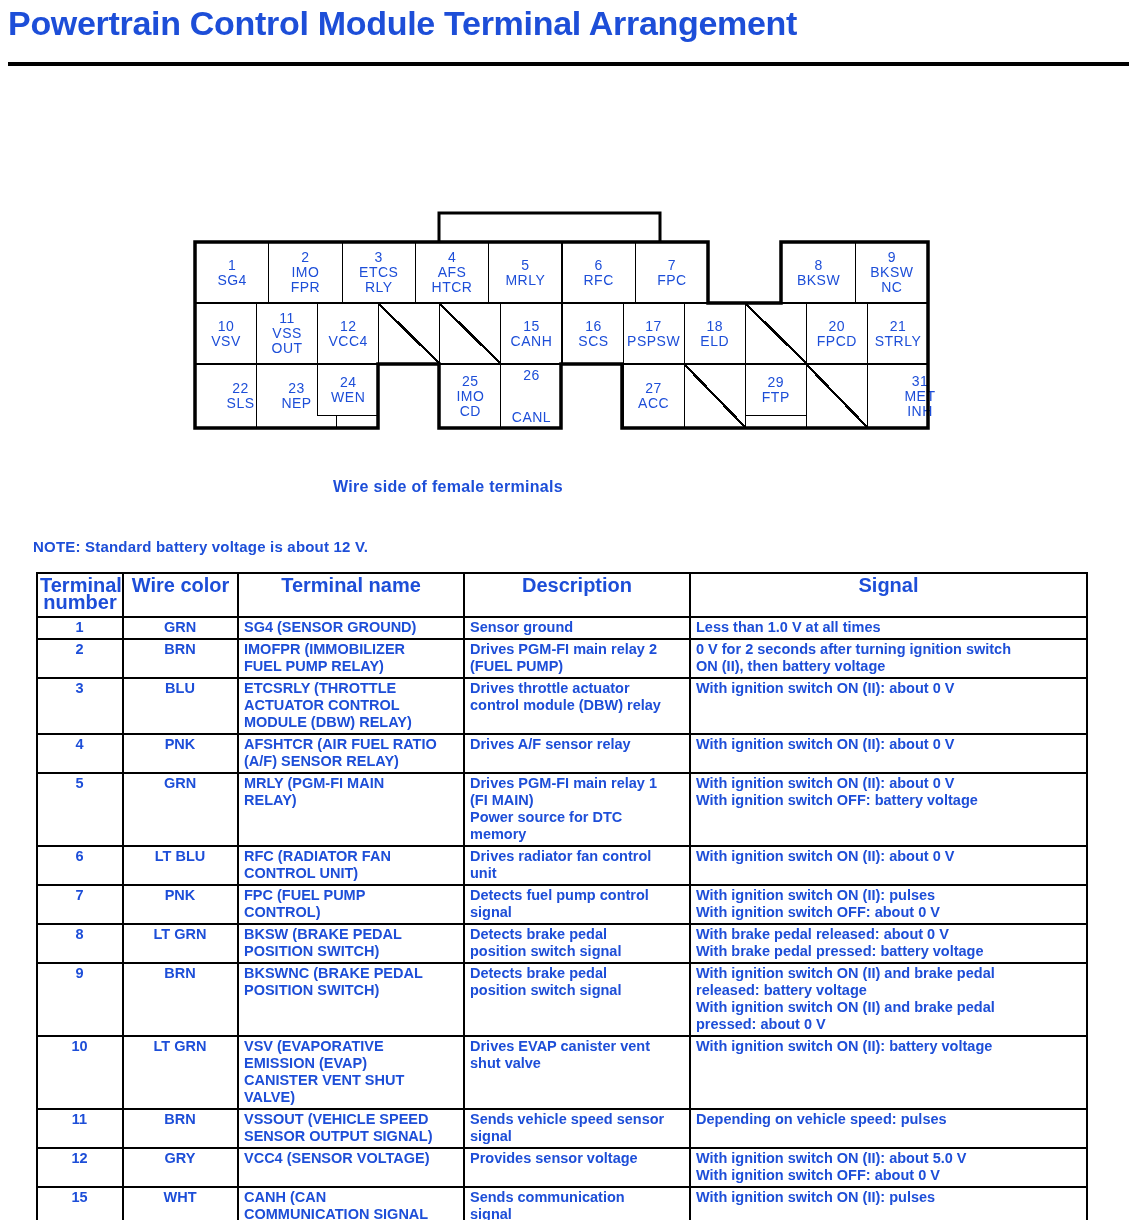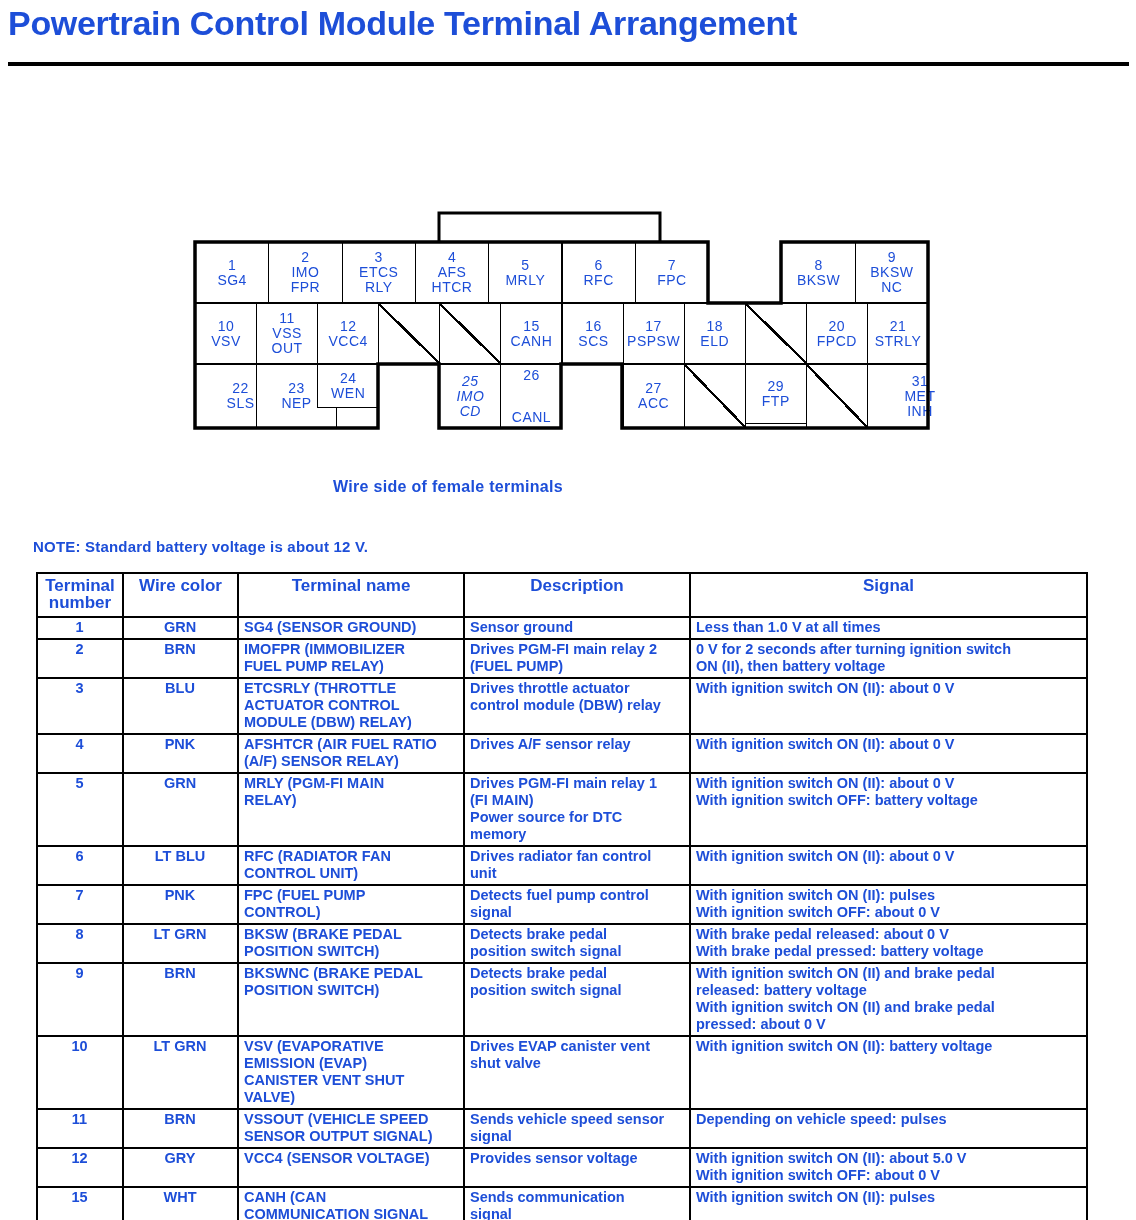--- a/index.html
+++ b/index.html
@@ -45,21 +45,21 @@
   .terminal-table{
     position:absolute;left:36px;top:572px;
     border-collapse:collapse;table-layout:fixed;width:1050px;
     font-size:14.5px;font-weight:700;
   }
   .terminal-table th,.terminal-table td{
     border:2px solid #000;vertical-align:top;white-space:pre-line;
     line-height:17px;padding:1px 3px 2px 5px;
   }
   .terminal-table th{
-    height:37px;text-align:center;font-size:17px;padding:3px 2px 2px 2px;line-height:17px;
+    height:37px;text-align:center;font-size:20px;padding:3px 2px 2px 2px;line-height:17px;
   }
   td.col-num,td.col-wire{text-align:center;padding-left:2px;}
 </style>
 </head>
 <body>
 
 <div class="page">
 
   <h1 class="page-title">Powertrain Control Module Terminal Arrangement</h1>
   <div class="title-rule"></div>
@@ -148,39 +148,39 @@
           <div class="clabel">STRLY</div>
         </div>
         <div class="ccell" style="left: 0px; top: 153px; width: 62.0833px; height: 64px; padding-left: 29px;">
           <div class="cnum">22</div>
           <div class="clabel">SLS</div>
         </div>
         <div class="ccell" style="left: 61.0833px; top: 153px; width: 81px; height: 64px;">
           <div class="cnum">23</div>
           <div class="clabel">NEP</div>
         </div>
-        <div class="ccell" style="left: 122.167px; top: 153px; width: 62.0833px; height: 44px; text-align: right;">
+        <div class="ccell" style="left: 122.167px; top: 153px; width: 62.0833px; height: 52px; text-align: right;">
           <div class="cnum">24</div>
           <div class="clabel">WEN</div>
         </div>
-        <div class="ccell" style="left: 244.333px; top: 153px; width: 62.0833px; height: 64px; font-style: italic;">
+        <div class="ccell" style="left: 244.333px; top: 153px; width: 62.0833px; height: 64px;">
           <div class="cnum">25</div>
           <div class="clabel">IMO
 CD</div>
         </div>
         <div class="ccell" style="left: 305.417px; top: 153px; width: 62.0833px; height: 64px; gap: 27px;">
           <div class="cnum">26</div>
           <div class="clabel">CANL</div>
         </div>
         <div class="ccell" style="left: 427.583px; top: 153px; width: 62.0833px; height: 64px;">
           <div class="cnum">27</div>
           <div class="clabel">ACC</div>
         </div>
         <div class="ccell blocked" style="left: 488.667px; top: 153px; width: 62.0833px; height: 64px;"></div>
-        <div class="ccell" style="left: 549.75px; top: 153px; width: 62.0833px; height: 60px;">
+        <div class="ccell" style="left: 549.75px; top: 153px; width: 62.0833px; height: 52px;">
           <div class="cnum">29</div>
           <div class="clabel">FTP</div>
         </div>
         <div class="ccell blocked" style="left: 610.833px; top: 153px; width: 62.0833px; height: 64px;"></div>
         <div class="ccell" style="left: 671.917px; top: 153px; width: 62.0833px; height: 64px; padding-left: 44px;">
           <div class="cnum">31</div>
           <div class="clabel">MET
 INH</div>
         </div>
       </div>

